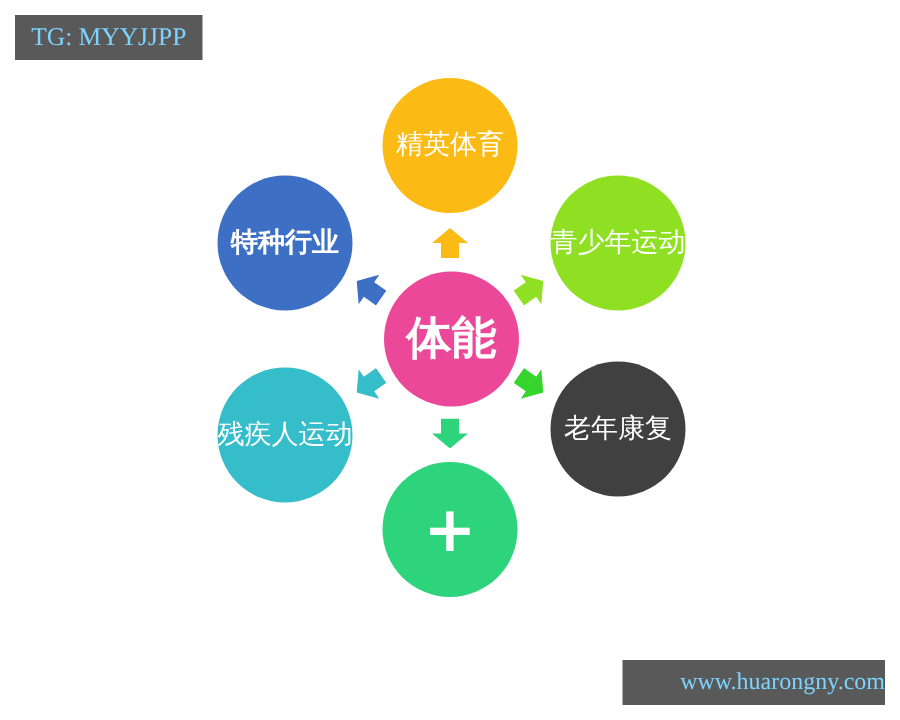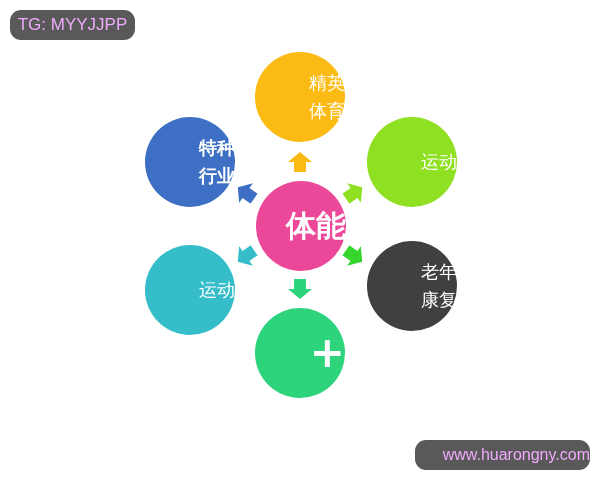--- a/index.html
+++ b/index.html
@@ -1,50 +1,52 @@
 <!DOCTYPE html>
 <html><head>
 <meta charset="utf-8">
 <style>
   html, body { margin: 0; padding: 0; }
   body { width: 600px; height: 480px; background: #ffffff; position: relative; overflow: hidden; font-family: "DejaVu Sans", sans-serif; }
-  .badge { position: absolute; background: #595959; color: #f0abfc; font-family: Liberation Sans, sans-serif; border-radius: 11px; }
+  .badge { position: absolute; background: #595959; color: #7dd3fc; font-family: Liberation Serif, serif; }
   .badge-tl { left: 10px; top: 10px; width: 125px; height: 30px; font-size: 17px; line-height: 30px; text-align: center; }
   .badge-br { left: 415px; top: 440px; width: 175px; height: 30px; font-size: 16px; line-height: 30px; text-align: right; }
-  .node { position: absolute; border-radius: 50%; display: flex; flex-direction: column; align-items: flex-end; justify-content: center; color: #ffffff; text-align: center; }
+  .node { position: absolute; border-radius: 50%; display: flex; flex-direction: row; align-items: center; justify-content: center; color: #ffffff; text-align: center; }
   .node .line { font-size: 18px; line-height: 28px; white-space: nowrap; }
   .node.center .line { font-size: 30px; font-weight: bold; line-height: 36px; }
   .node .plus { font-size: 42px; font-weight: bold; line-height: 42px; font-family: "DejaVu Sans", sans-serif; }
   .arrow { position: absolute; width: 24px; height: 20px; }
   .arrow svg { display: block; }
 </style>
 </head>
 <body>
 
 <div class="badge badge-tl">TG: MYYJJPP</div>
 
 <div class="node" style="left:255px;top:52px;width:90px;height:90px;background:#fcbb14;">
   <div class="line">精英</div>
   <div class="line">体育</div>
 </div>
 
 <div class="node" style="left:367px;top:117px;width:90px;height:90px;background:#8fe022;">
+  <div class="line">青少年</div>
   <div class="line">运动</div>
 </div>
 
 <div class="node" style="left:367px;top:241px;width:90px;height:90px;background:#404040;">
   <div class="line">老年</div>
   <div class="line">康复</div>
 </div>
 
 <div class="node" style="left:255px;top:308px;width:90px;height:90px;background:#2ed47c;">
   <div class="plus">+</div>
 </div>
 
 <div class="node" style="left:145px;top:245px;width:90px;height:90px;background:#35bdc9;">
+  <div class="line">残疾人</div>
   <div class="line">运动</div>
 </div>
 
 <div class="node" style="left:145px;top:117px;width:90px;height:90px;background:#3d6fc4;font-weight:bold;">
   <div class="line">特种</div>
   <div class="line">行业</div>
 </div>
 
 <div class="node center" style="left:256px;top:181px;width:90px;height:90px;background:#ec4899;">
   <div class="line">体能</div>

